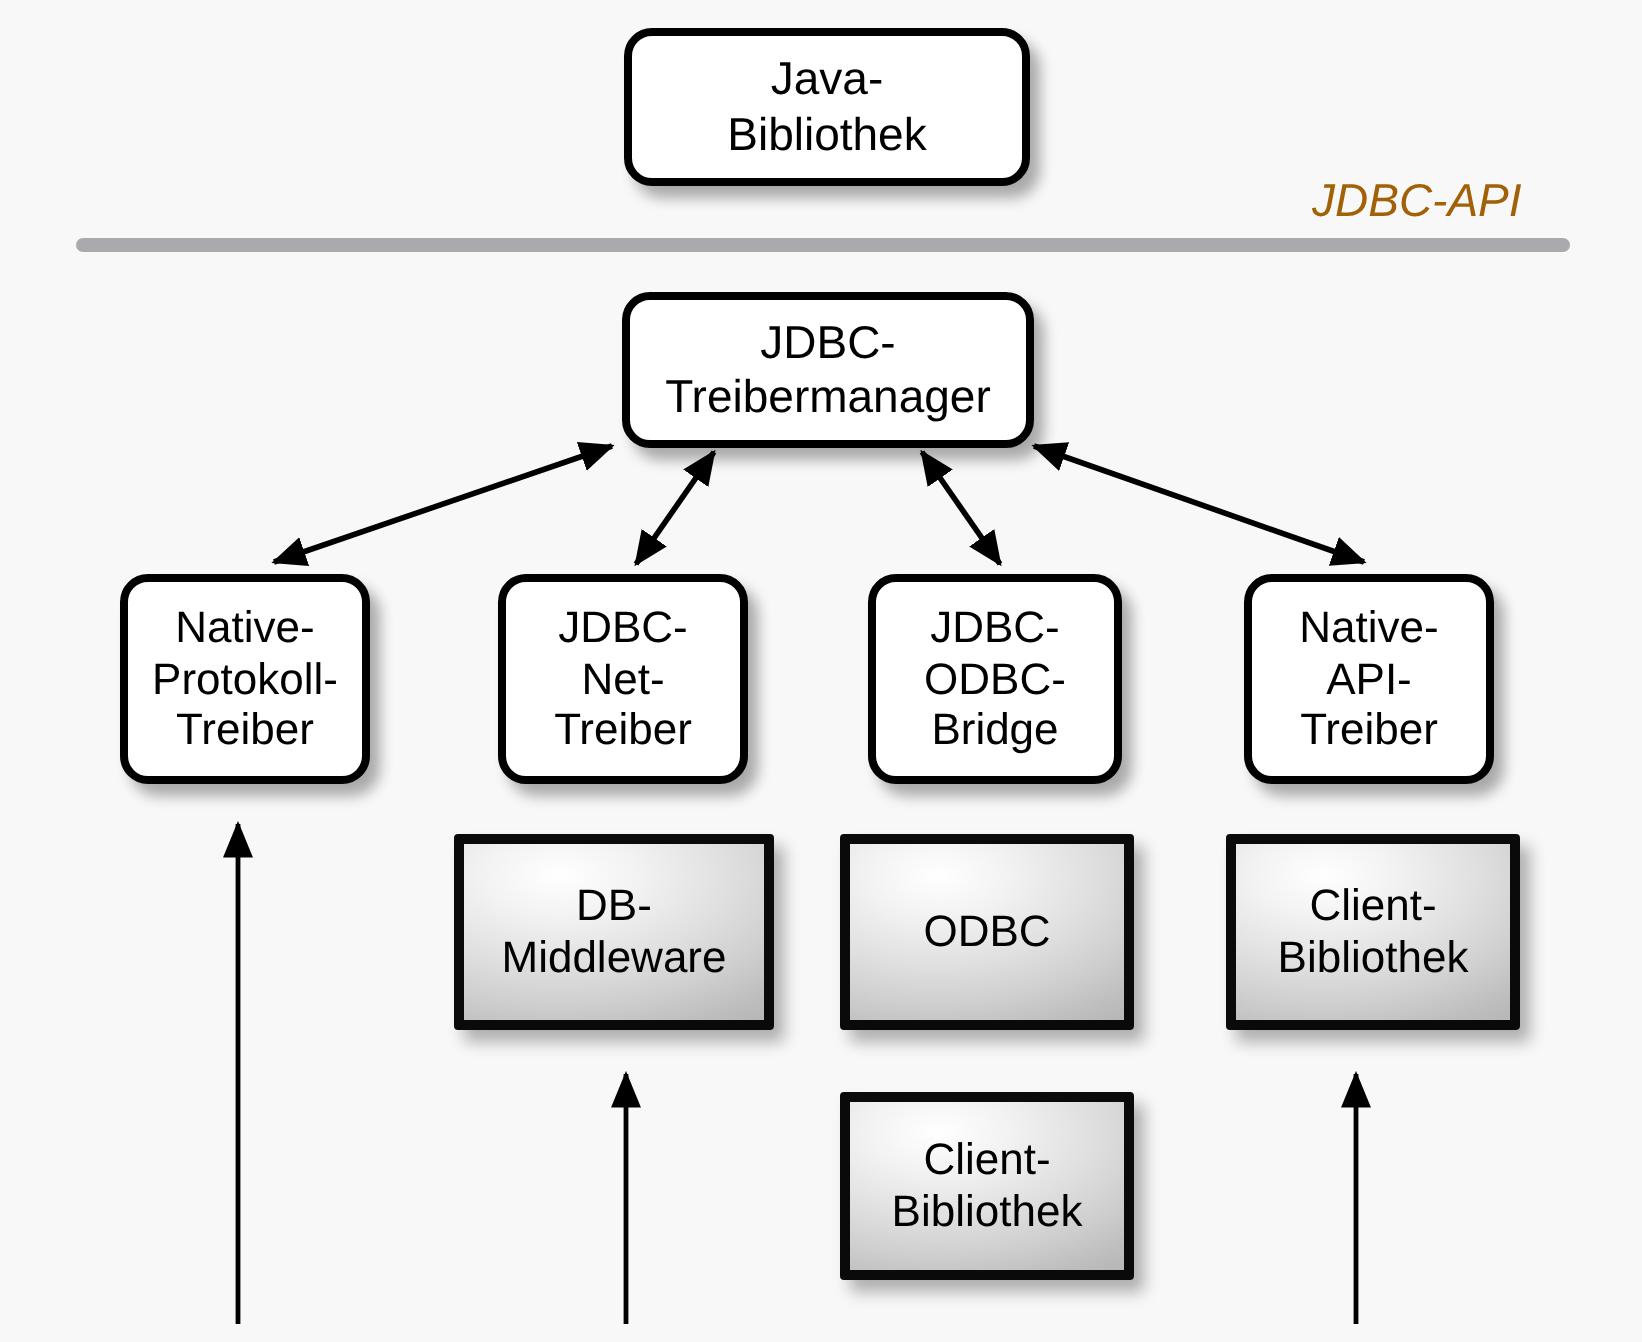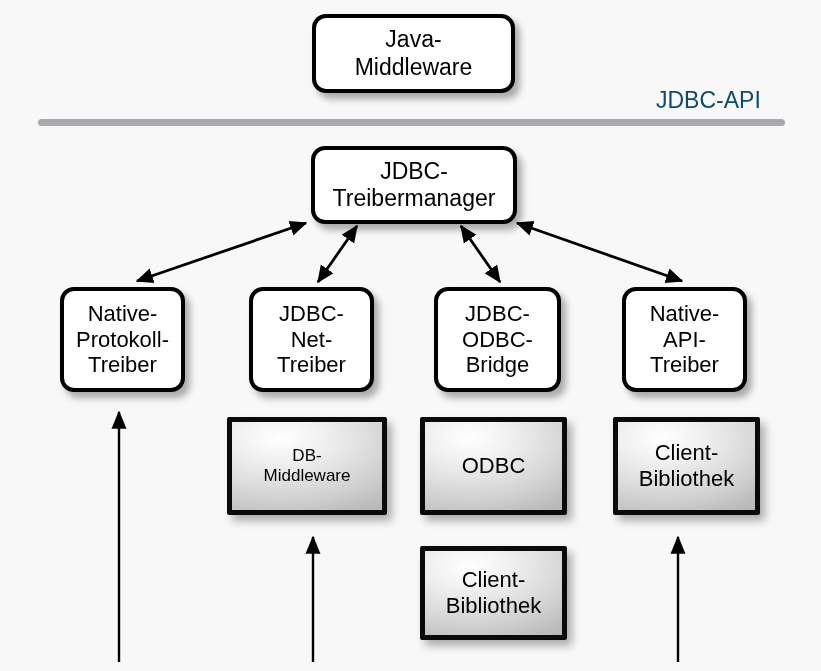--- a/index.html
+++ b/index.html
@@ -69,23 +69,24 @@
 
   
   #api-bar {
     position: absolute;
     background: #a9a9ae;
     border-radius: 4px;
     z-index: 3;
   }
   #api-label {
     position: absolute;
-    color: #0c4a6e;
+    color: #a16207;
     white-space: nowrap;
     z-index: 4;
+    font-style: italic;
   }
 
   
   #arrows {
     position: absolute;
     left: 0; top: 0;
     width: 821px;
     height: 671px;
     z-index: 2;
     pointer-events: none;
@@ -115,21 +116,21 @@
         <line x1="517" y1="223" x2="682" y2="281" stroke="#000" stroke-width="2.8" marker-start="url(#ah)" marker-end="url(#ah)"></line>
         <line x1="119" y1="662" x2="119" y2="412" stroke="#000" stroke-width="2.4" marker-end="url(#ahs)"></line>
         <line x1="313" y1="662" x2="313" y2="537" stroke="#000" stroke-width="2.4" marker-end="url(#ahs)"></line>
         <line x1="678" y1="662" x2="678" y2="537" stroke="#000" stroke-width="2.4" marker-end="url(#ahs)"></line>
       </g>
   </svg>
 
   <div id="node-layer">
       <div class="node" style="left: 312px; top: 14px; width: 203px; height: 79px; font-size: 23px;">
         <span class="lbl">Java-
-Middleware</span>
+Bibliothek</span>
       </div>
       <div class="node" style="left: 311px; top: 146px; width: 206px; height: 78px; font-size: 23px;">
         <span class="lbl">JDBC-
 Treibermanager</span>
       </div>
       <div class="node" style="left: 60px; top: 287px; width: 125px; height: 105px; font-size: 22px;">
         <span class="lbl">Native-
 Protokoll-
 Treiber</span>
       </div>
@@ -141,21 +142,21 @@
       <div class="node" style="left: 434px; top: 287px; width: 127px; height: 105px; font-size: 22px;">
         <span class="lbl">JDBC-
 ODBC-
 Bridge</span>
       </div>
       <div class="node" style="left: 622px; top: 287px; width: 125px; height: 105px; font-size: 22px;">
         <span class="lbl">Native-
 API-
 Treiber</span>
       </div>
-      <div class="gbox" style="left: 227px; top: 417px; width: 160px; height: 98px; font-size: 17px;">
+      <div class="gbox" style="left: 227px; top: 417px; width: 160px; height: 98px; font-size: 22px;">
         <span class="lbl">DB-
 Middleware</span>
       </div>
       <div class="gbox" style="left: 420px; top: 417px; width: 147px; height: 98px; font-size: 22px; align-items: center;">
         <span class="lbl">ODBC</span>
       </div>
       <div class="gbox" style="left: 613px; top: 417px; width: 147px; height: 98px; font-size: 22px;">
         <span class="lbl">Client-
 Bibliothek</span>
       </div>

